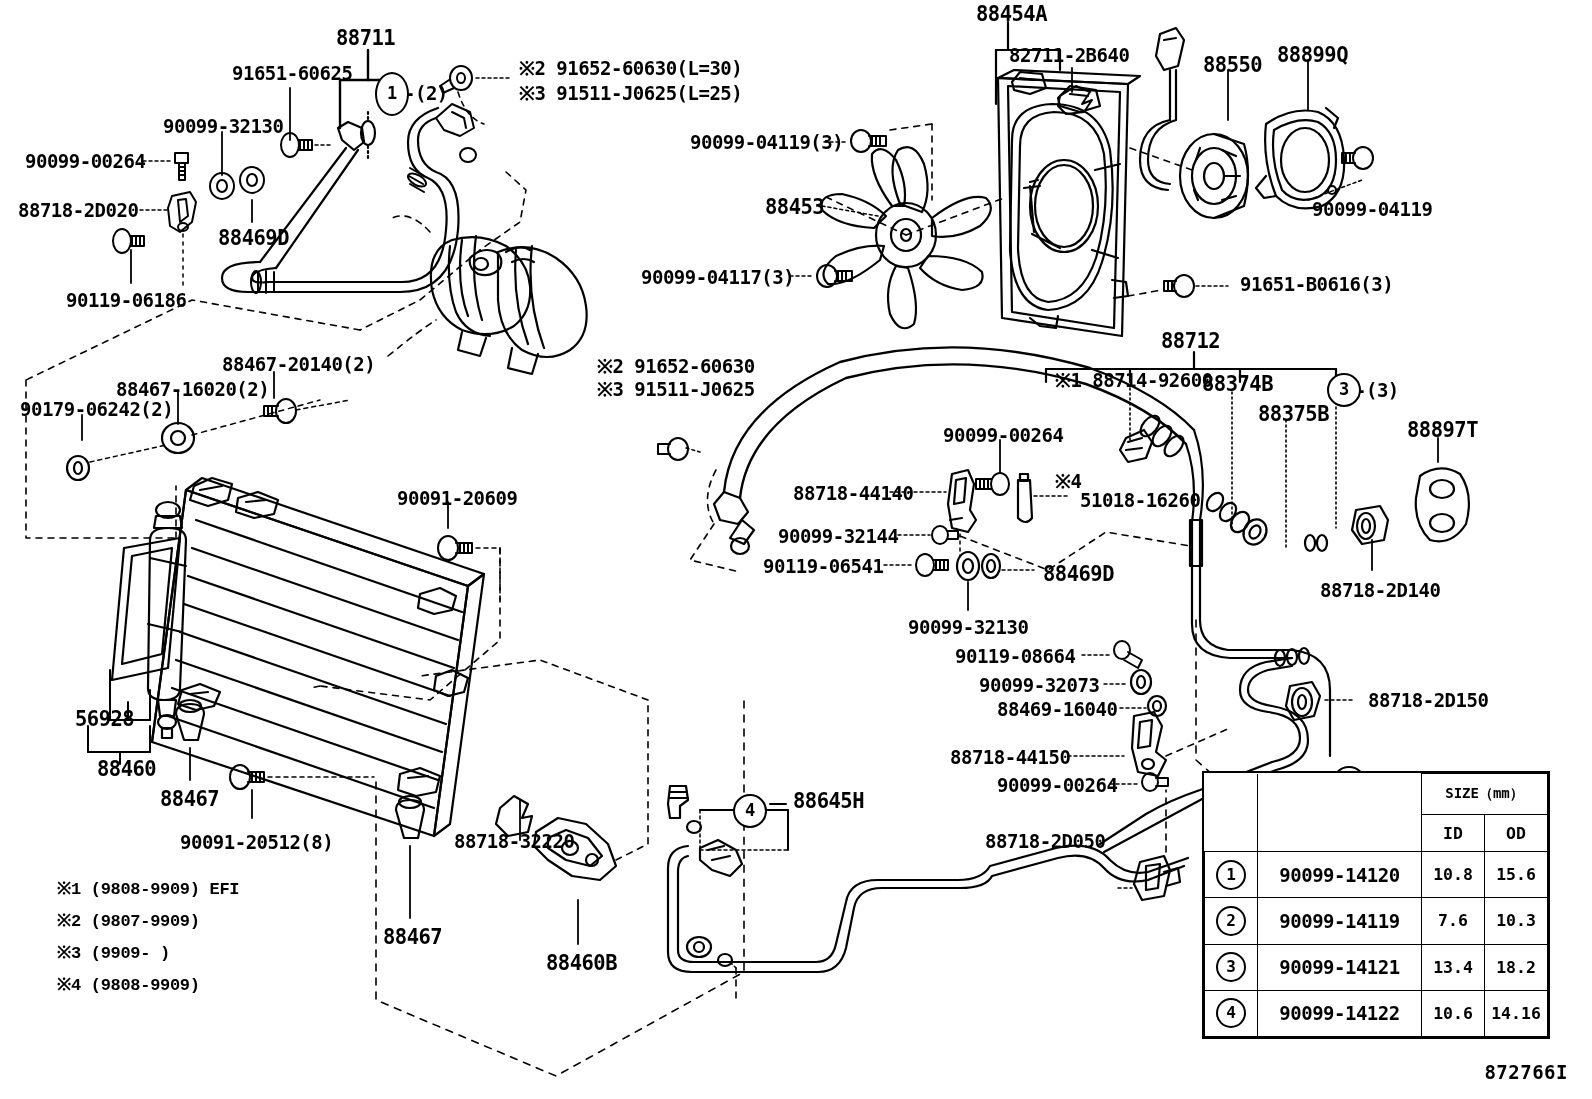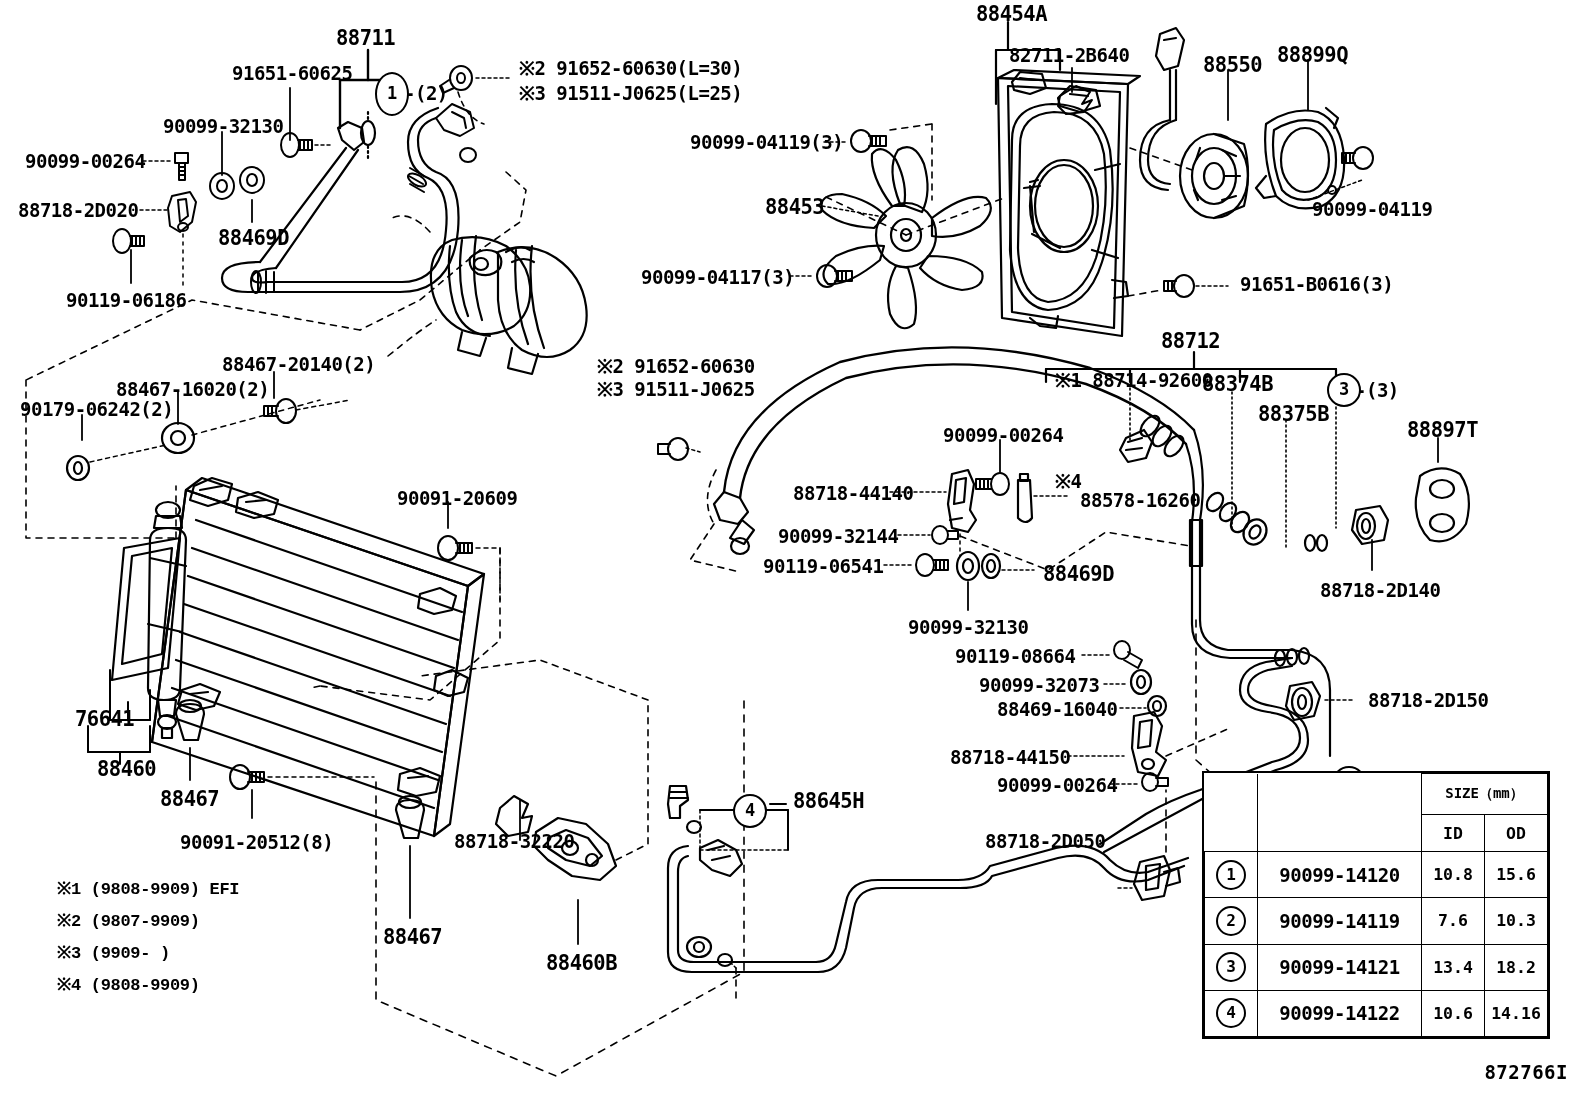--- a/index.html
+++ b/index.html
@@ -681,38 +681,38 @@
     <div class="lbl s19" style="left:1312px;top:200px">90099-04119</div>
     <div class="lbl s19" style="left:1240px;top:275px">91651-B0616(3)</div>
 
     <div class="lbl s19" style="left:222px;top:355px">88467-20140(2)</div>
     <div class="lbl s19" style="left:116px;top:380px">88467-16020(2)</div>
     <div class="lbl s19" style="left:20px;top:400px">90179-06242(2)</div>
     <div class="lbl s19" style="left:397px;top:489px">90091-20609</div>
     <div class="lbl s19" style="left:597px;top:357px">※2 91652-60630</div>
     <div class="lbl s19" style="left:597px;top:380px">※3 91511-J0625</div>
 
-    <div class="lbl s20" style="left:75px;top:709px">76641</div>
+    <div class="lbl s20" style="left:75px;top:709px">56928</div>
     <div class="lbl s20" style="left:97px;top:759px">88460</div>
     <div class="lbl s20" style="left:160px;top:789px">88467</div>
     <div class="lbl s19" style="left:180px;top:833px">90091-20512(8)</div>
     <div class="lbl s20" style="left:383px;top:927px">88467</div>
     <div class="lbl s19" style="left:454px;top:832px">88718-32220</div>
     <div class="lbl s20" style="left:546px;top:953px">88460B</div>
 
     <div class="lbl s20" style="left:1161px;top:331px">88712</div>
     <div class="lbl s19" style="left:1055px;top:371px">※1 88714-92600</div>
     <div class="lbl s20" style="left:1202px;top:374px">88374B</div>
     <div class="lbl s20" style="left:1258px;top:404px">88375B</div>
     <div class="lbl s19" style="left:1355px;top:381px">-(3)</div>
     <div class="lbl s20" style="left:1407px;top:420px">88897T</div>
     <div class="lbl s19" style="left:943px;top:426px">90099-00264</div>
     <div class="lbl s19" style="left:793px;top:484px">88718-44140</div>
     <div class="lbl s19" style="left:1055px;top:472px">※4</div>
-    <div class="lbl s19" style="left:1080px;top:491px">88578-16260</div>
+    <div class="lbl s19" style="left:1080px;top:491px">51018-16260</div>
     <div class="lbl s19" style="left:778px;top:527px">90099-32144</div>
     <div class="lbl s19" style="left:763px;top:557px">90119-06541</div>
     <div class="lbl s20" style="left:1043px;top:564px">88469D</div>
     <div class="lbl s19" style="left:1320px;top:581px">88718-2D140</div>
     <div class="lbl s19" style="left:908px;top:618px">90099-32130</div>
     <div class="lbl s19" style="left:955px;top:647px">90119-08664</div>
     <div class="lbl s19" style="left:979px;top:676px">90099-32073</div>
     <div class="lbl s19" style="left:997px;top:700px">88469-16040</div>
     <div class="lbl s19" style="left:1368px;top:691px">88718-2D150</div>
     <div class="lbl s19" style="left:950px;top:748px">88718-44150</div>

